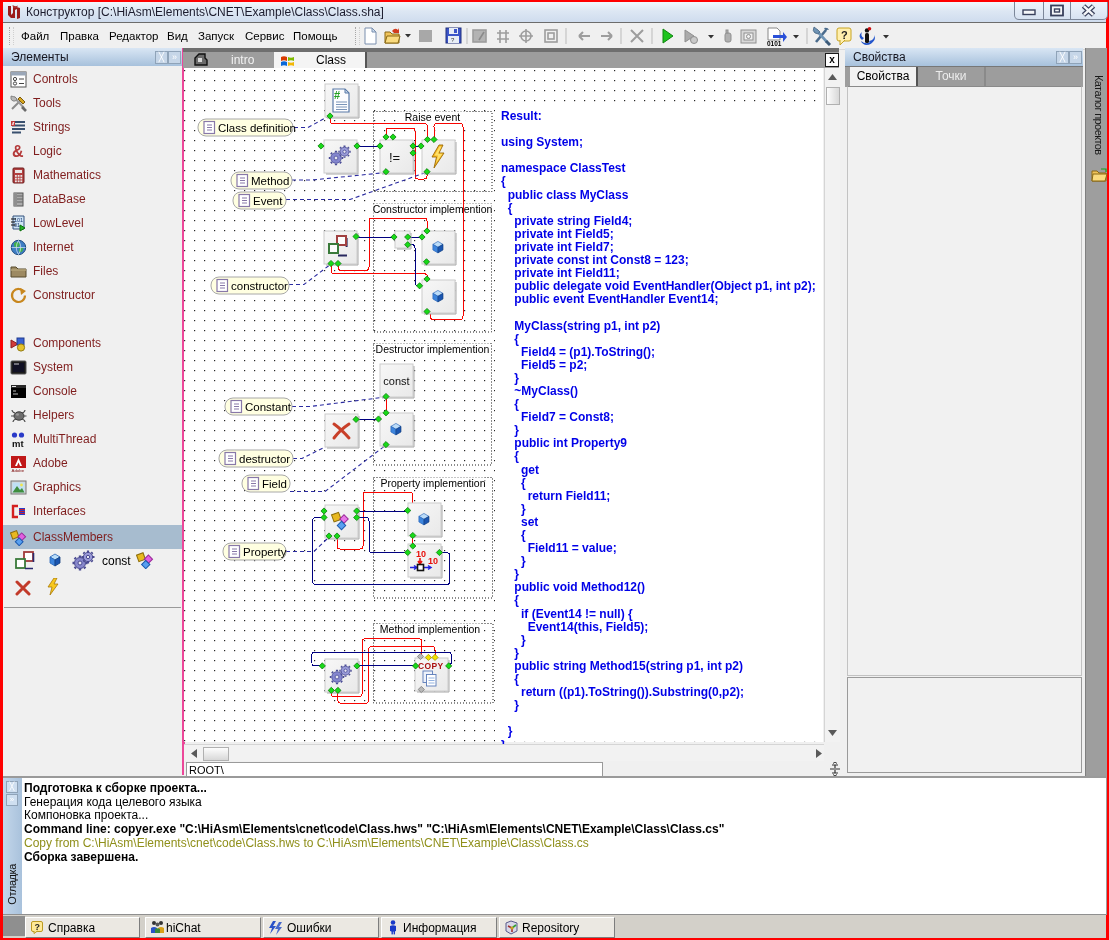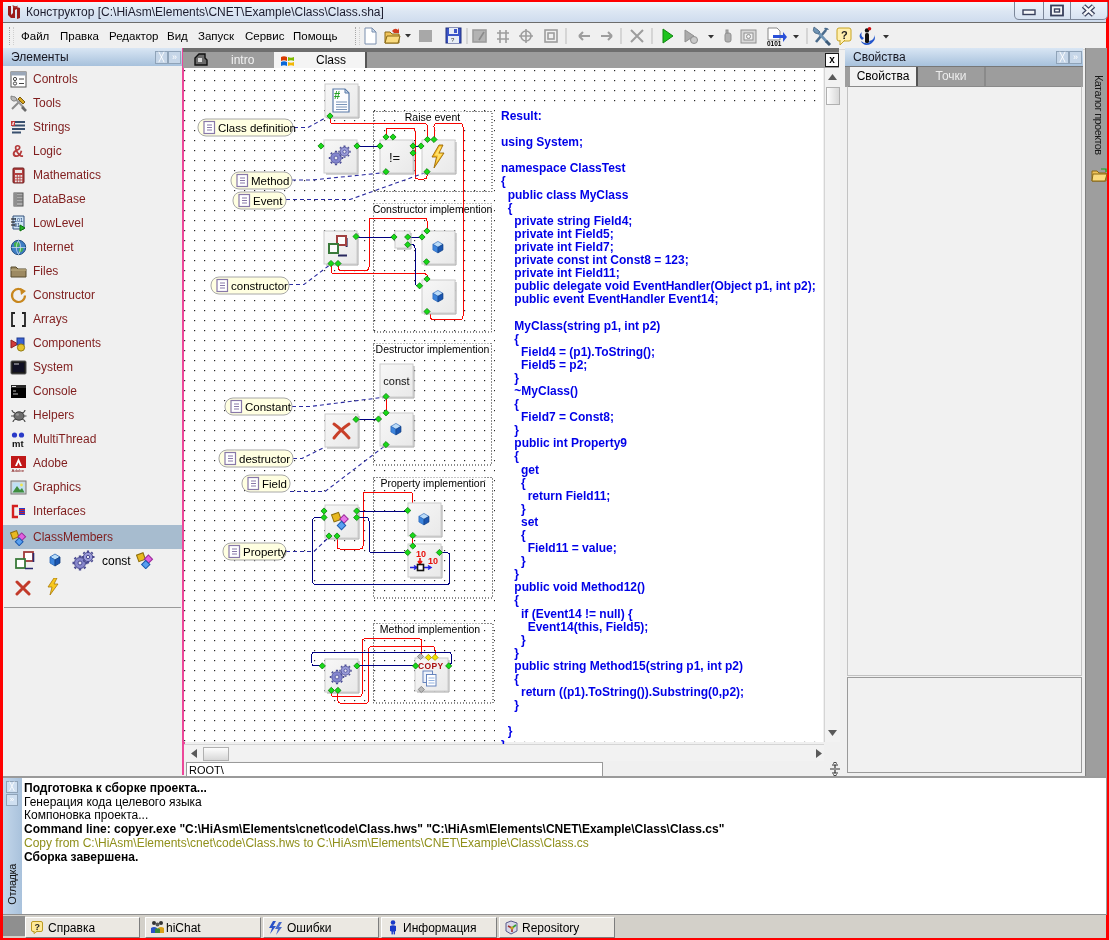--- a/index.html
+++ b/index.html
@@ -237,26 +237,20 @@
           <path d="M1 7 L16 7" stroke="#b4a379" stroke-width="1.5"></path>
         </svg>
         <span class="tx">Files</span>
       </div>
     <div class="lrow" style="top:235px">
         <svg class="ic" viewBox="0 0 17 17">
           <path d="M14 5 A6.5 6.5 0 1 0 15 8.5" fill="none" stroke="#c8871e" stroke-width="2.2"></path>
           <path d="M10 1 L16 4 L11 8 Z" fill="#c8871e"></path>
         </svg>
         <span class="tx">Constructor</span>
-      </div>
-    <div class="lrow" style="top:259px">
-        <svg class="ic" viewBox="0 0 17 17">
-          <path d="M5 2 L2 2 L2 15 L5 15 M12 2 L15 2 L15 15 L12 15" fill="none" stroke="#222" stroke-width="1.8"></path>
-        </svg>
-        <span class="tx">Arrays</span>
       </div>
     <div class="lrow" style="top:283px">
         <svg class="ic" viewBox="0 0 17 17">
           <path d="M1 5 L1 13 L8 9 Z" fill="#d23a3a" stroke="#8e1f1f"></path>
           <rect x="7" y="3" width="7" height="7" fill="#3a62d2" stroke="#1f3a8e"></rect>
           <circle cx="11" cy="12.5" r="3.6" fill="#e6c32a" stroke="#927a0e"></circle>
         </svg>
         <span class="tx">Components</span>
       </div>
     <div class="lrow" style="top:307px">

